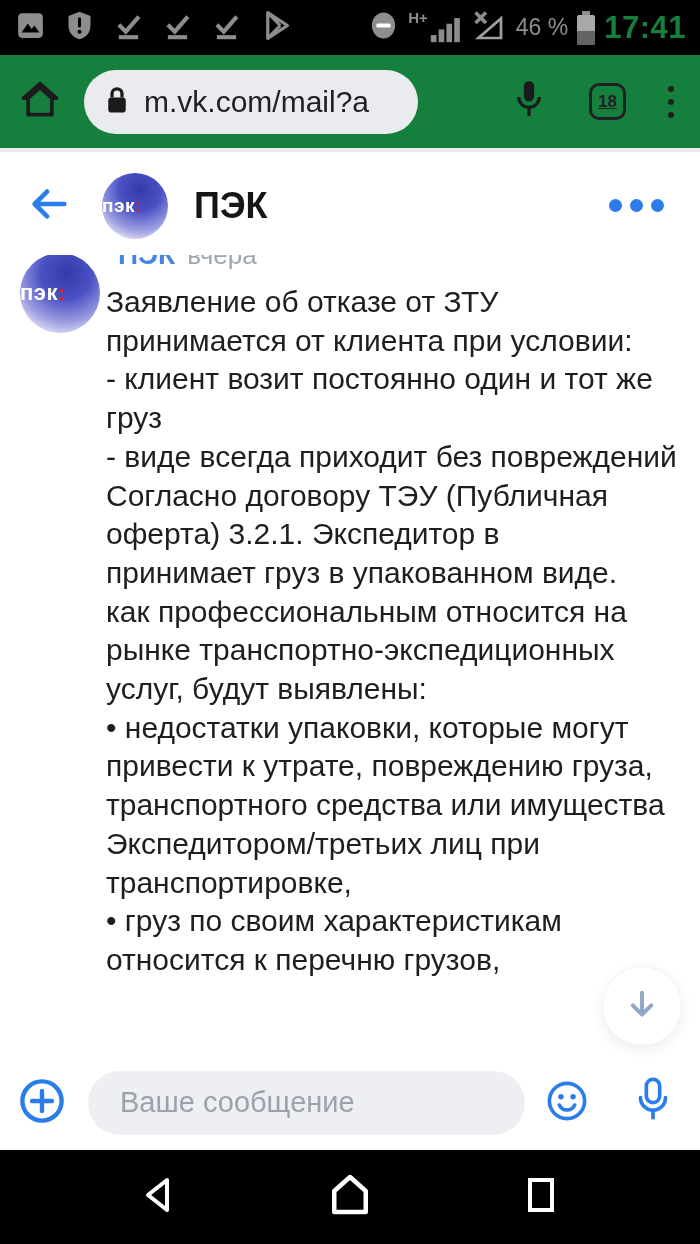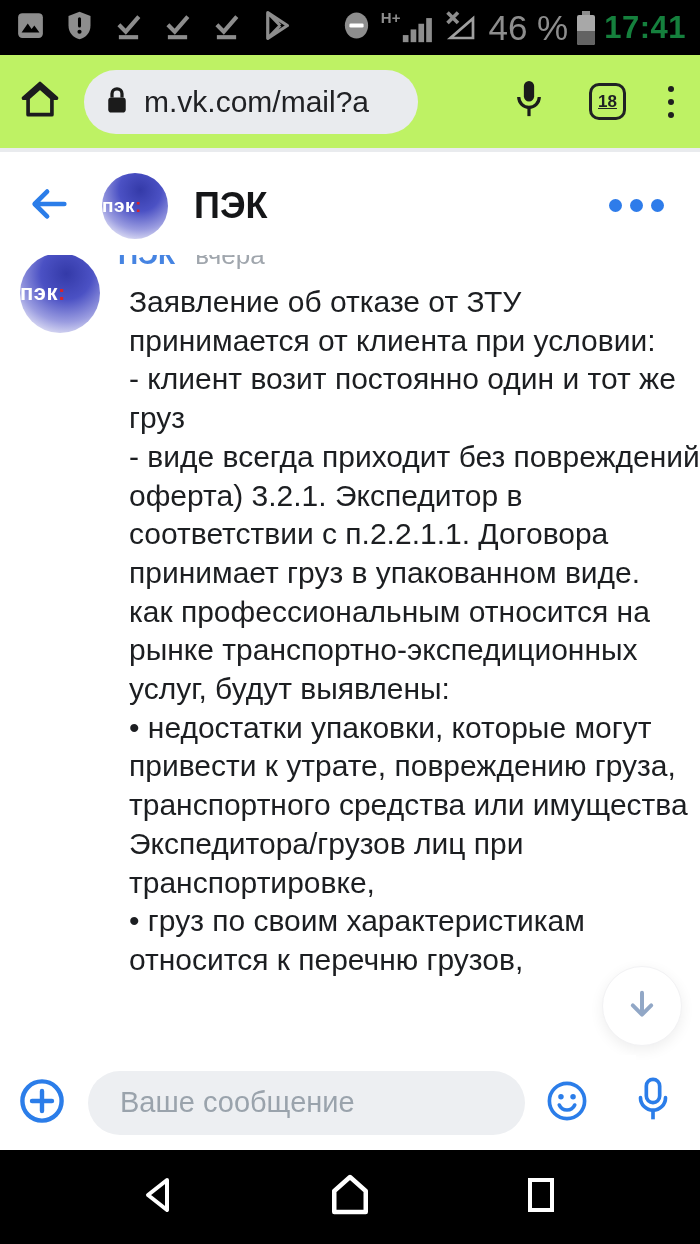--- a/index.html
+++ b/index.html
@@ -4,31 +4,31 @@
 <style>
   * { margin:0; padding:0; box-sizing:border-box; }
   body { background:#fff; font-family:"Liberation Sans", sans-serif; }
   .screen { position:relative; width:700px; height:1244px; overflow:hidden; background:#fff; }
 
   
   .statusbar { position:absolute; top:0; left:0; width:700px; height:55px; background:#000;
     display:flex; align-items:center; padding:0 14px; z-index:10; }
   .sb-left { display:flex; align-items:center; gap:16px; }
   .sb-right { display:flex; align-items:center; gap:9px; margin-left:auto; }
-  .sb-text { color:#8d8d8d; font-size:35px; }
+  .sb-text { color:#8d8d8d; font-size:23px; }
   .sb-time { color:#15803d; font-size:31px; font-weight:bold; letter-spacing:0.5px; }
   .sig-wrap { display:flex; align-items:flex-start; }
   .sig-h { color:#8d8d8d; font-size:15px; font-weight:bold; line-height:14px; }
   .battery { position:relative; width:18px; height:34px; }
   .battery .nub { position:absolute; top:0; left:5px; width:8px; height:4px; background:#8d8d8d; }
   .battery .body { position:absolute; top:4px; left:0; width:18px; height:30px; background:#a8a8a8; border-radius:2px; overflow:hidden; }
   .battery .fill { position:absolute; bottom:0; left:0; width:100%; height:46%; background:#636363; }
 
   
-  .browserbar { position:absolute; top:55px; left:0; width:700px; height:97px; background:#bef264;
+  .browserbar { position:absolute; top:55px; left:0; width:700px; height:97px; background:#15803d;
     display:flex; align-items:center; padding:0 18px; z-index:9; border-bottom:4px solid #e9ebee; }
   .omnibox { display:flex; align-items:center; width:334px; height:64px; margin-left:22px;
     background:#e9ebee; border-radius:32px; padding:0 20px; overflow:hidden; }
   .omni-url { font-size:30px; color:#202124; margin-left:14px; white-space:nowrap; }
   .browser-right { display:flex; align-items:center; gap:42px; margin-left:auto; margin-right:8px; }
   .tabbox { width:37px; height:37px; border:3.5px solid #202124; border-radius:10px;
     display:flex; align-items:center; justify-content:center; }
   .tabbox span { font-size:17px; font-weight:bold; color:#202124;text-decoration:underline; }
   .menu-dots { display:flex; flex-direction:column; gap:7px; }
   .menu-dots i { width:6px; height:6px; border-radius:50%; background:#1f1f1f; }
@@ -43,24 +43,24 @@
   .logo-colon { color:#d8232a; font-weight:bold; }
   .avatar-header .logo { font-size:19px; letter-spacing:0.5px; }
   .chat-title { font-size:36px; font-weight:600; color:#151618; margin-left:26px; }
   .header-dots { display:flex; gap:8px; margin-left:auto; margin-right:10px; }
   .header-dots i { width:13px; height:13px; border-radius:50%; background:#2e7cea; }
 
   
   .chatarea { position:absolute; top:155px; left:0; width:700px; bottom:94px; background:#fff; overflow:hidden; z-index:1; }
   .msg-avatar { position:absolute; left:20px; top:98px; width:80px; height:80px; }
   .msg-avatar .logo { font-size:22px; letter-spacing:0.5px; }
-  .msg-meta { position:absolute; left:118px; top:84px; height:36px; display:flex; align-items:baseline; gap:20px; }
+  .msg-meta { position:absolute; left:118px; top:84px; height:36px; display:flex; align-items:baseline; gap:12px; }
   .msg-sender { font-size:28px; font-weight:bold; color:#4684e2; }
   .msg-time { font-size:26px; color:#a0a6ad; }
-  .msg-body { position:absolute; left:129px; top:128px; width:570px; }
+  .msg-body { position:absolute; left:106px; top:128px; width:570px; }
   .msg-line { font-size:30px; line-height:38.7px; color:#1c1e21; white-space:nowrap; }
 
   
   .fab-down { position:absolute; right:18px; top:811px; width:80px; height:80px; border-radius:50%;
     background:#fff; border:1px solid #f2f2f4; box-shadow:0 4px 14px rgba(0,0,0,0.07);
     display:flex; align-items:center; justify-content:center; }
 
   
   .composer { position:absolute; left:0; bottom:94px; width:636px; height:95px; background:#fff;
     display:flex; align-items:center; padding-left:18px; z-index:4; }
@@ -192,30 +192,30 @@
     <div class="msg-meta">
       <span class="msg-sender">ПЭК</span>
       <span class="msg-time">вчера</span>
     </div>
     <div class="msg-body">
       <div class="msg-line">Заявление об отказе от ЗТУ</div>
       <div class="msg-line">принимается от клиента при условии:</div>
       <div class="msg-line">- клиент возит постоянно один и тот же</div>
       <div class="msg-line">груз</div>
       <div class="msg-line">- виде всегда приходит без повреждений</div>
+      <div class="msg-line">Согласно договору ТЭУ (Публичная</div>
       <div class="msg-line">оферта) 3.2.1. Экспедитор в</div>
-      <div class="msg-line">соответствии с п.2.2.1.1. Договора</div>
       <div class="msg-line">принимает груз в упакованном виде.</div>
       <div class="msg-line">как профессиональным относится на</div>
       <div class="msg-line">рынке транспортно-экспедиционных</div>
       <div class="msg-line">услуг, будут выявлены:</div>
       <div class="msg-line">• недостатки упаковки, которые могут</div>
       <div class="msg-line">привести к утрате, повреждению груза,</div>
       <div class="msg-line">транспортного средства или имущества</div>
-      <div class="msg-line">Экспедитора/грузов лиц при</div>
+      <div class="msg-line">Экспедитором/третьих лиц при</div>
       <div class="msg-line">транспортировке,</div>
       <div class="msg-line">• груз по своим характеристикам</div>
       <div class="msg-line">относится к перечню грузов,</div>
     </div>
     <div class="fab-down">
       <span>
         <svg width="34" height="34" viewBox="0 0 24 24">
             <path d="M12 4 V19 M5.5 13 L12 19.5 L18.5 13" fill="none" stroke="#91a7c6" stroke-width="2.8" stroke-linecap="round" stroke-linejoin="round"></path>
           </svg>
       </span>

